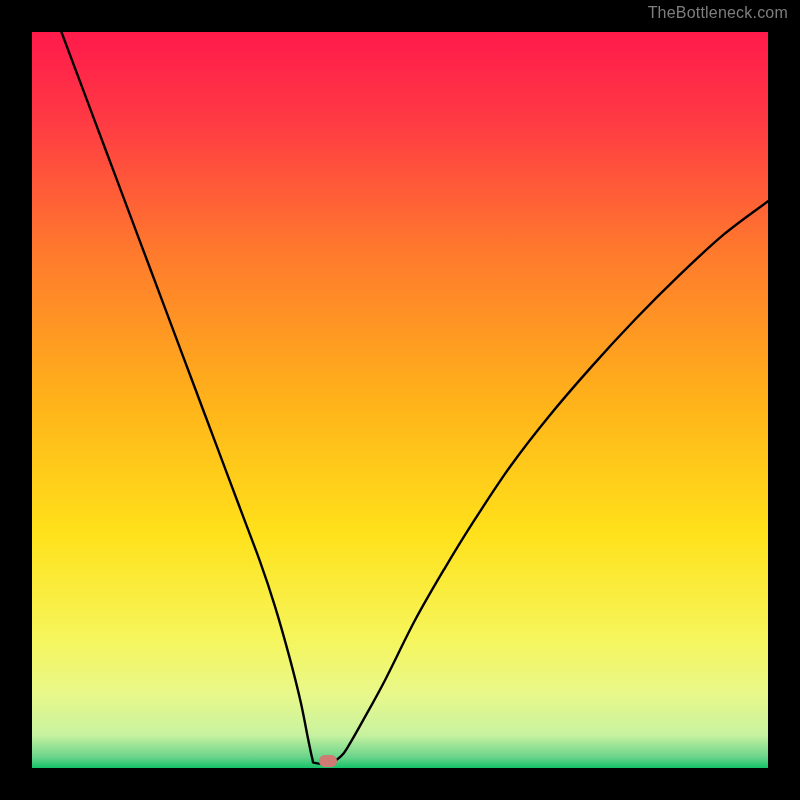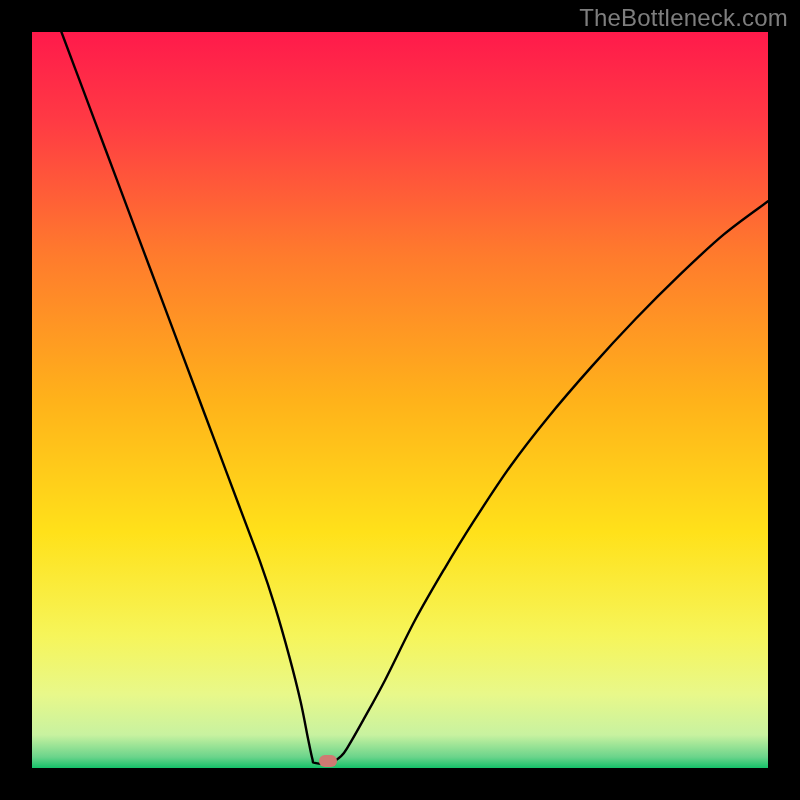--- a/index.html
+++ b/index.html
@@ -46,21 +46,21 @@
     width: 18px;
     height: 12px;
     border-radius: 6px;
     transform: translate(-50%, -50%);
   }
   .watermark {
     position: absolute;
     top: 4px;
     right: 12px;
     color: #7e7e7e;
-    font-size: 24px;
+    font-size: 16px;
     font-weight: 400;
     letter-spacing: 0.2px;
     user-select: none;
   }
 </style>
 </head>
 <body>
 
 <div class="frame">
 

